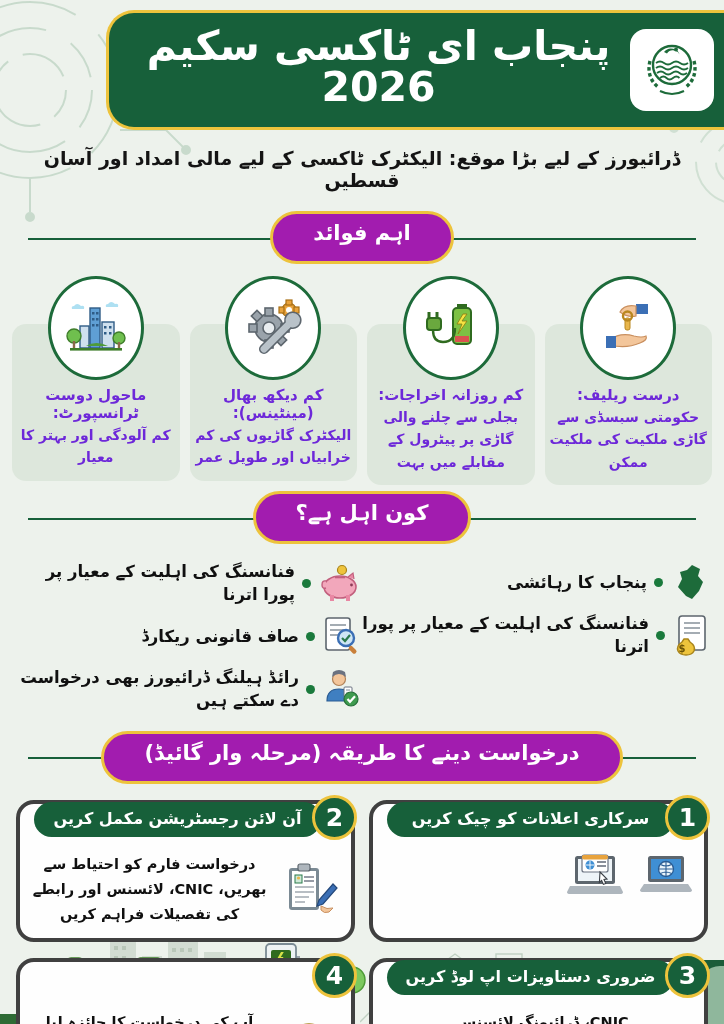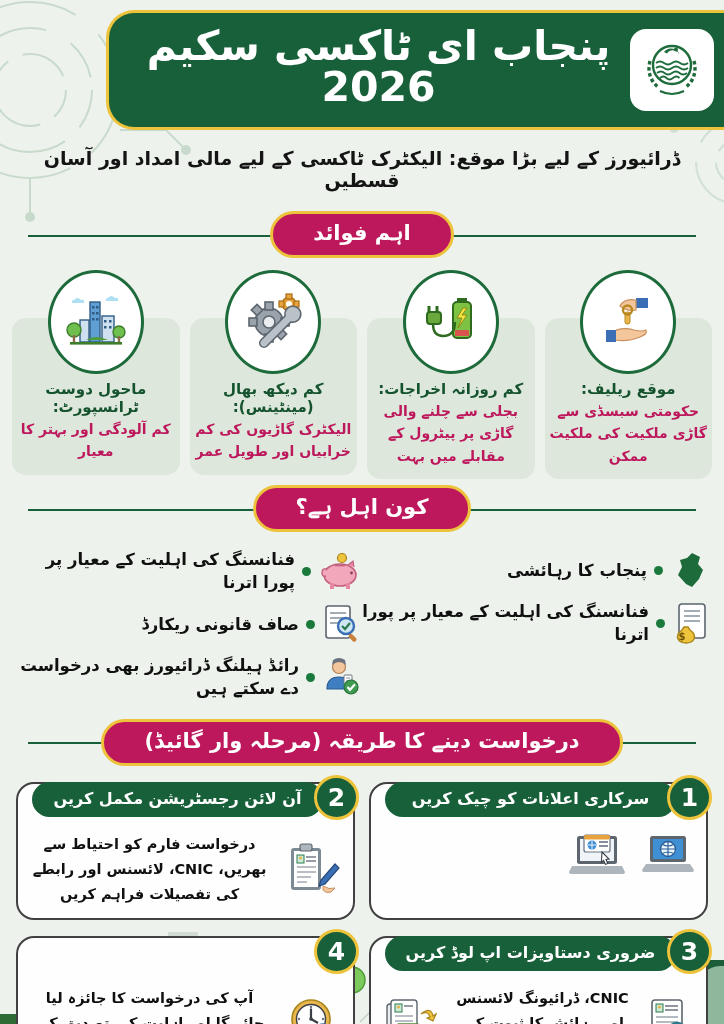--- a/index.html
+++ b/index.html
@@ -18,46 +18,46 @@
             border-radius:28px 0 0 28px; display:flex; align-items:center; padding:0 10px 0 18px; }
   .banner-title { flex:1; text-align:center; color:#ffffff; font-size:41px; font-weight:700; direction:rtl; line-height:1; padding-bottom:6px; }
   .logo-box { width:84px; height:82px; background:#ffffff; border-radius:16px; display:flex; align-items:center; justify-content:center; flex:0 0 auto; }
 
   
   .subtitle { margin-top:17px; text-align:center; direction:rtl; font-size:19px; font-weight:700; color:#141414; padding:0 38px; }
 
   
   .section-badge { position:relative; display:flex; justify-content:center; }
   .section-badge .rule { position:absolute; left:28px; right:28px; top:50%; height:2px; background:#17603a; }
-  .pill { position:relative; z-index:1; background:#be185d; color:#fff; border:3px solid #edc33c; border-radius:32px;
-          padding:7px 40px 10px; font-size:21px; font-weight:700; direction:rtl; }
+  .pill { position:relative; z-index:1; background:#a21caf; color:#fff; border:3px solid #edc33c; border-radius:32px;
+          padding:7px 40px 16px; font-size:21px; font-weight:700; direction:rtl; }
   .badge-benefits { margin-top:20px; }
   .badge-elig { margin-top:6px; }
   .badge-steps { margin-top:10px; }
 
   
   .benefits { direction:rtl; display:flex; gap:10px; padding:0 12px; margin-top:12px; }
   .benefit-col { flex:1; position:relative; text-align:center; }
   .benefit-card { background:#dde7dc; border-radius:14px; margin-top:48px; padding:62px 4px 12px; min-height:152px; }
   .benefit-oval { position:absolute; top:0; right:50%; transform:translateX(50%); width:96px; height:104px; background:#fff;
                   border:3px solid #1d6b3a; border-radius:50%; display:flex; align-items:center; justify-content:center; }
-  .benefit-title { direction:rtl; font-size:15px; font-weight:700; color:#14532d; }
-  .benefit-body { direction:rtl; font-size:14px; font-weight:700; color:#be185d; line-height:1.6; margin-top:2px;text-align:center; }
+  .benefit-title { direction:rtl; font-size:15px; font-weight:700; color:#6d28d9; }
+  .benefit-body { direction:rtl; font-size:14px; font-weight:700; color:#6d28d9; line-height:1.6; margin-top:2px;text-align:center; }
 
   
   .elig { direction:rtl; display:flex; margin-top:8px; padding:0 14px; }
   .elig-col { width:50%; }
   .elig-row { display:flex; direction:rtl; align-items:center; gap:7px; margin:8px 0; min-height:44px; }
   .elig-icon { flex:0 0 auto; display:flex; align-items:center; justify-content:center; }
   .bullet { flex:0 0 auto; width:9px; height:9px; border-radius:50%; background:#1a7a3c; }
   .elig-text { direction:rtl; font-size:16.5px; font-weight:700; color:#101010; line-height:1.4; }
 
   
   .steps { direction:rtl; display:grid; grid-template-columns:1fr 1fr; gap:16px 14px; padding:0 16px; margin-top:16px; }
-  .step-card { position:relative; background:#fefefe; border:2px solid #404040; border-radius:18px; min-height:130px;
+  .step-card { position:relative; background:#fefefe; border:4px solid #404040; border-radius:18px; min-height:130px;
                padding:48px 12px 10px; }
   .step-head { position:absolute; top:-2px; right:30px; left:14px; background:#17603a; color:#fff; border-radius:24px;
                padding:7px 10px 9px; text-align:center; font-size:16px; font-weight:700; direction:rtl; }
   .step-num { position:absolute; top:-9px; right:-6px; width:45px; height:45px; border-radius:50%; background:#17603a;
               border:3px solid #edc33c; color:#fff; font-size:25px; font-weight:700; display:flex; align-items:center; justify-content:center; }
   .step-body { display:flex; direction:rtl; align-items:center; gap:16px; }
   .step-text { flex:1; direction:rtl; text-align:center; font-size:14.5px; font-weight:700; color:#101010; line-height:1.75; }
   .step-icon { flex:0 0 auto; }
 
   
@@ -123,21 +123,21 @@
 
     <div class="section-badge badge-benefits">
       <div class="rule"></div>
       <div class="pill">اہم فوائد</div>
     </div>
 
     <div class="benefits">
 
       <div class="benefit-col">
         <div class="benefit-card">
-          <div class="benefit-title">موقع ریلیف:</div>
+          <div class="benefit-title">درست ریلیف:</div>
           <div class="benefit-body">حکومتی سبسڈی سے گاڑی ملکیت کی ملکیت ممکن</div>
         </div>
         <div class="benefit-oval">
           <svg width="64" height="64" viewBox="0 0 64 64">
             <rect x="40" y="8" width="12" height="10" fill="#3b6fb5"></rect>
             <path d="M40 10 q-12 -2 -16 6 q8 6 16 4 z" fill="#f3c69b" stroke="#c98f5e" stroke-width="1.2"></path>
             <rect x="29" y="22" width="5" height="12" rx="2" fill="#e8b64c" stroke="#b9871f" stroke-width="1"></rect>
             <circle cx="31.5" cy="20" r="4.5" fill="none" stroke="#b9871f" stroke-width="2.4"></circle>
             <path d="M14 44 q10 -8 24 -4 q8 2 12 0 q2 4 -6 7 q-14 6 -30 2 z" fill="#f3c69b" stroke="#c98f5e" stroke-width="1.2"></path>
             <rect x="10" y="40" width="10" height="12" fill="#3b6fb5"></rect>

